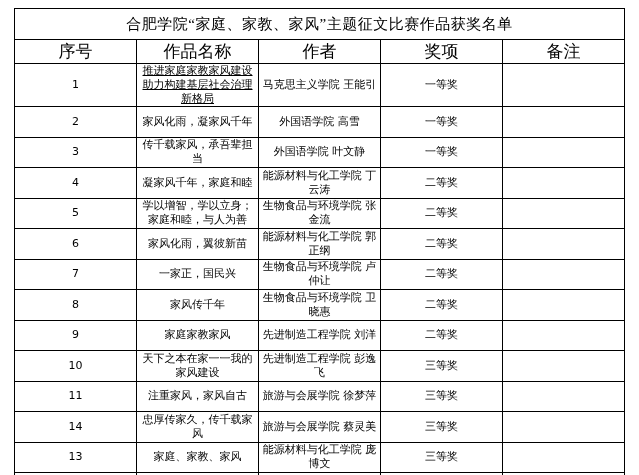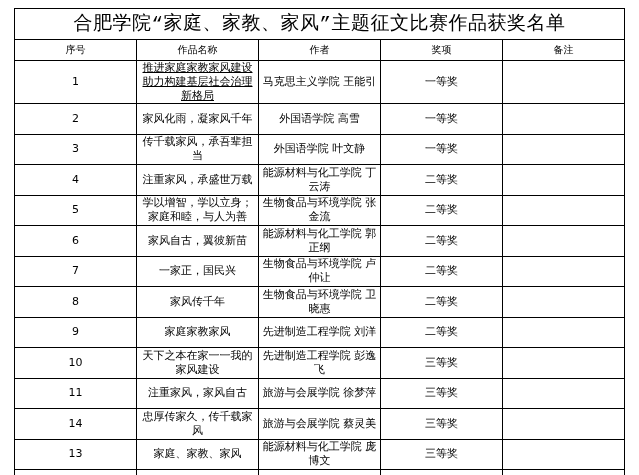--- a/index.html
+++ b/index.html
@@ -28,30 +28,30 @@
     table-layout: fixed;
   }
   table.awards td, table.awards th {
     border: 1px solid #000000;
     text-align: center;
     vertical-align: middle;
     font-weight: normal;
     padding: 0 2px;
   }
   .title-cell {
-    font-size: 19px;
+    font-size: 15px;
     font-weight: bold;
     letter-spacing: 0.5px;
     height: 30px;
     line-height: 28px;
-    font-family: Liberation Mono, monospace;
+    font-family: Liberation Serif, serif;
     margin-left: 41px;
   }
   .head-cell {
-    font-size: 10px;
+    font-size: 17px;
     font-weight: bold;
     height: 20px;
     font-family: Liberation Serif, serif;
   }
   .row-cell {
     font-size: 11px;
     height: 29.5px;
     line-height: 14px;
   }
   .c-idx { width: 40px; }
@@ -100,37 +100,37 @@
       <tr>
         <td class="row-cell c-idx">3</td>
         <td class="row-cell c-title">传千载家风，承吾辈担当</td>
         <td class="row-cell c-author">外国语学院 叶文静</td>
         <td class="row-cell c-award">一等奖</td>
         <td class="row-cell c-note"></td>
       </tr>
 
       <tr>
         <td class="row-cell c-idx">4</td>
-        <td class="row-cell c-title">注重家风，承盛世万载</td>
+        <td class="row-cell c-title">凝家风千年，家庭和睦</td>
         <td class="row-cell c-author">能源材料与化工学院 丁云涛</td>
         <td class="row-cell c-award">二等奖</td>
         <td class="row-cell c-note"></td>
       </tr>
 
       <tr>
         <td class="row-cell c-idx">5</td>
         <td class="row-cell c-title">学以增智，学以立身；家庭和睦，与人为善</td>
         <td class="row-cell c-author">生物食品与环境学院 张金流</td>
         <td class="row-cell c-award">二等奖</td>
         <td class="row-cell c-note"></td>
       </tr>
 
       <tr>
         <td class="row-cell c-idx">6</td>
-        <td class="row-cell c-title">家风自古，翼彼新苗</td>
+        <td class="row-cell c-title">家风化雨，翼彼新苗</td>
         <td class="row-cell c-author">能源材料与化工学院 郭正纲</td>
         <td class="row-cell c-award">二等奖</td>
         <td class="row-cell c-note"></td>
       </tr>
 
       <tr>
         <td class="row-cell c-idx">7</td>
         <td class="row-cell c-title">一家正，国民兴</td>
         <td class="row-cell c-author">生物食品与环境学院 卢仲让</td>
         <td class="row-cell c-award">二等奖</td>

